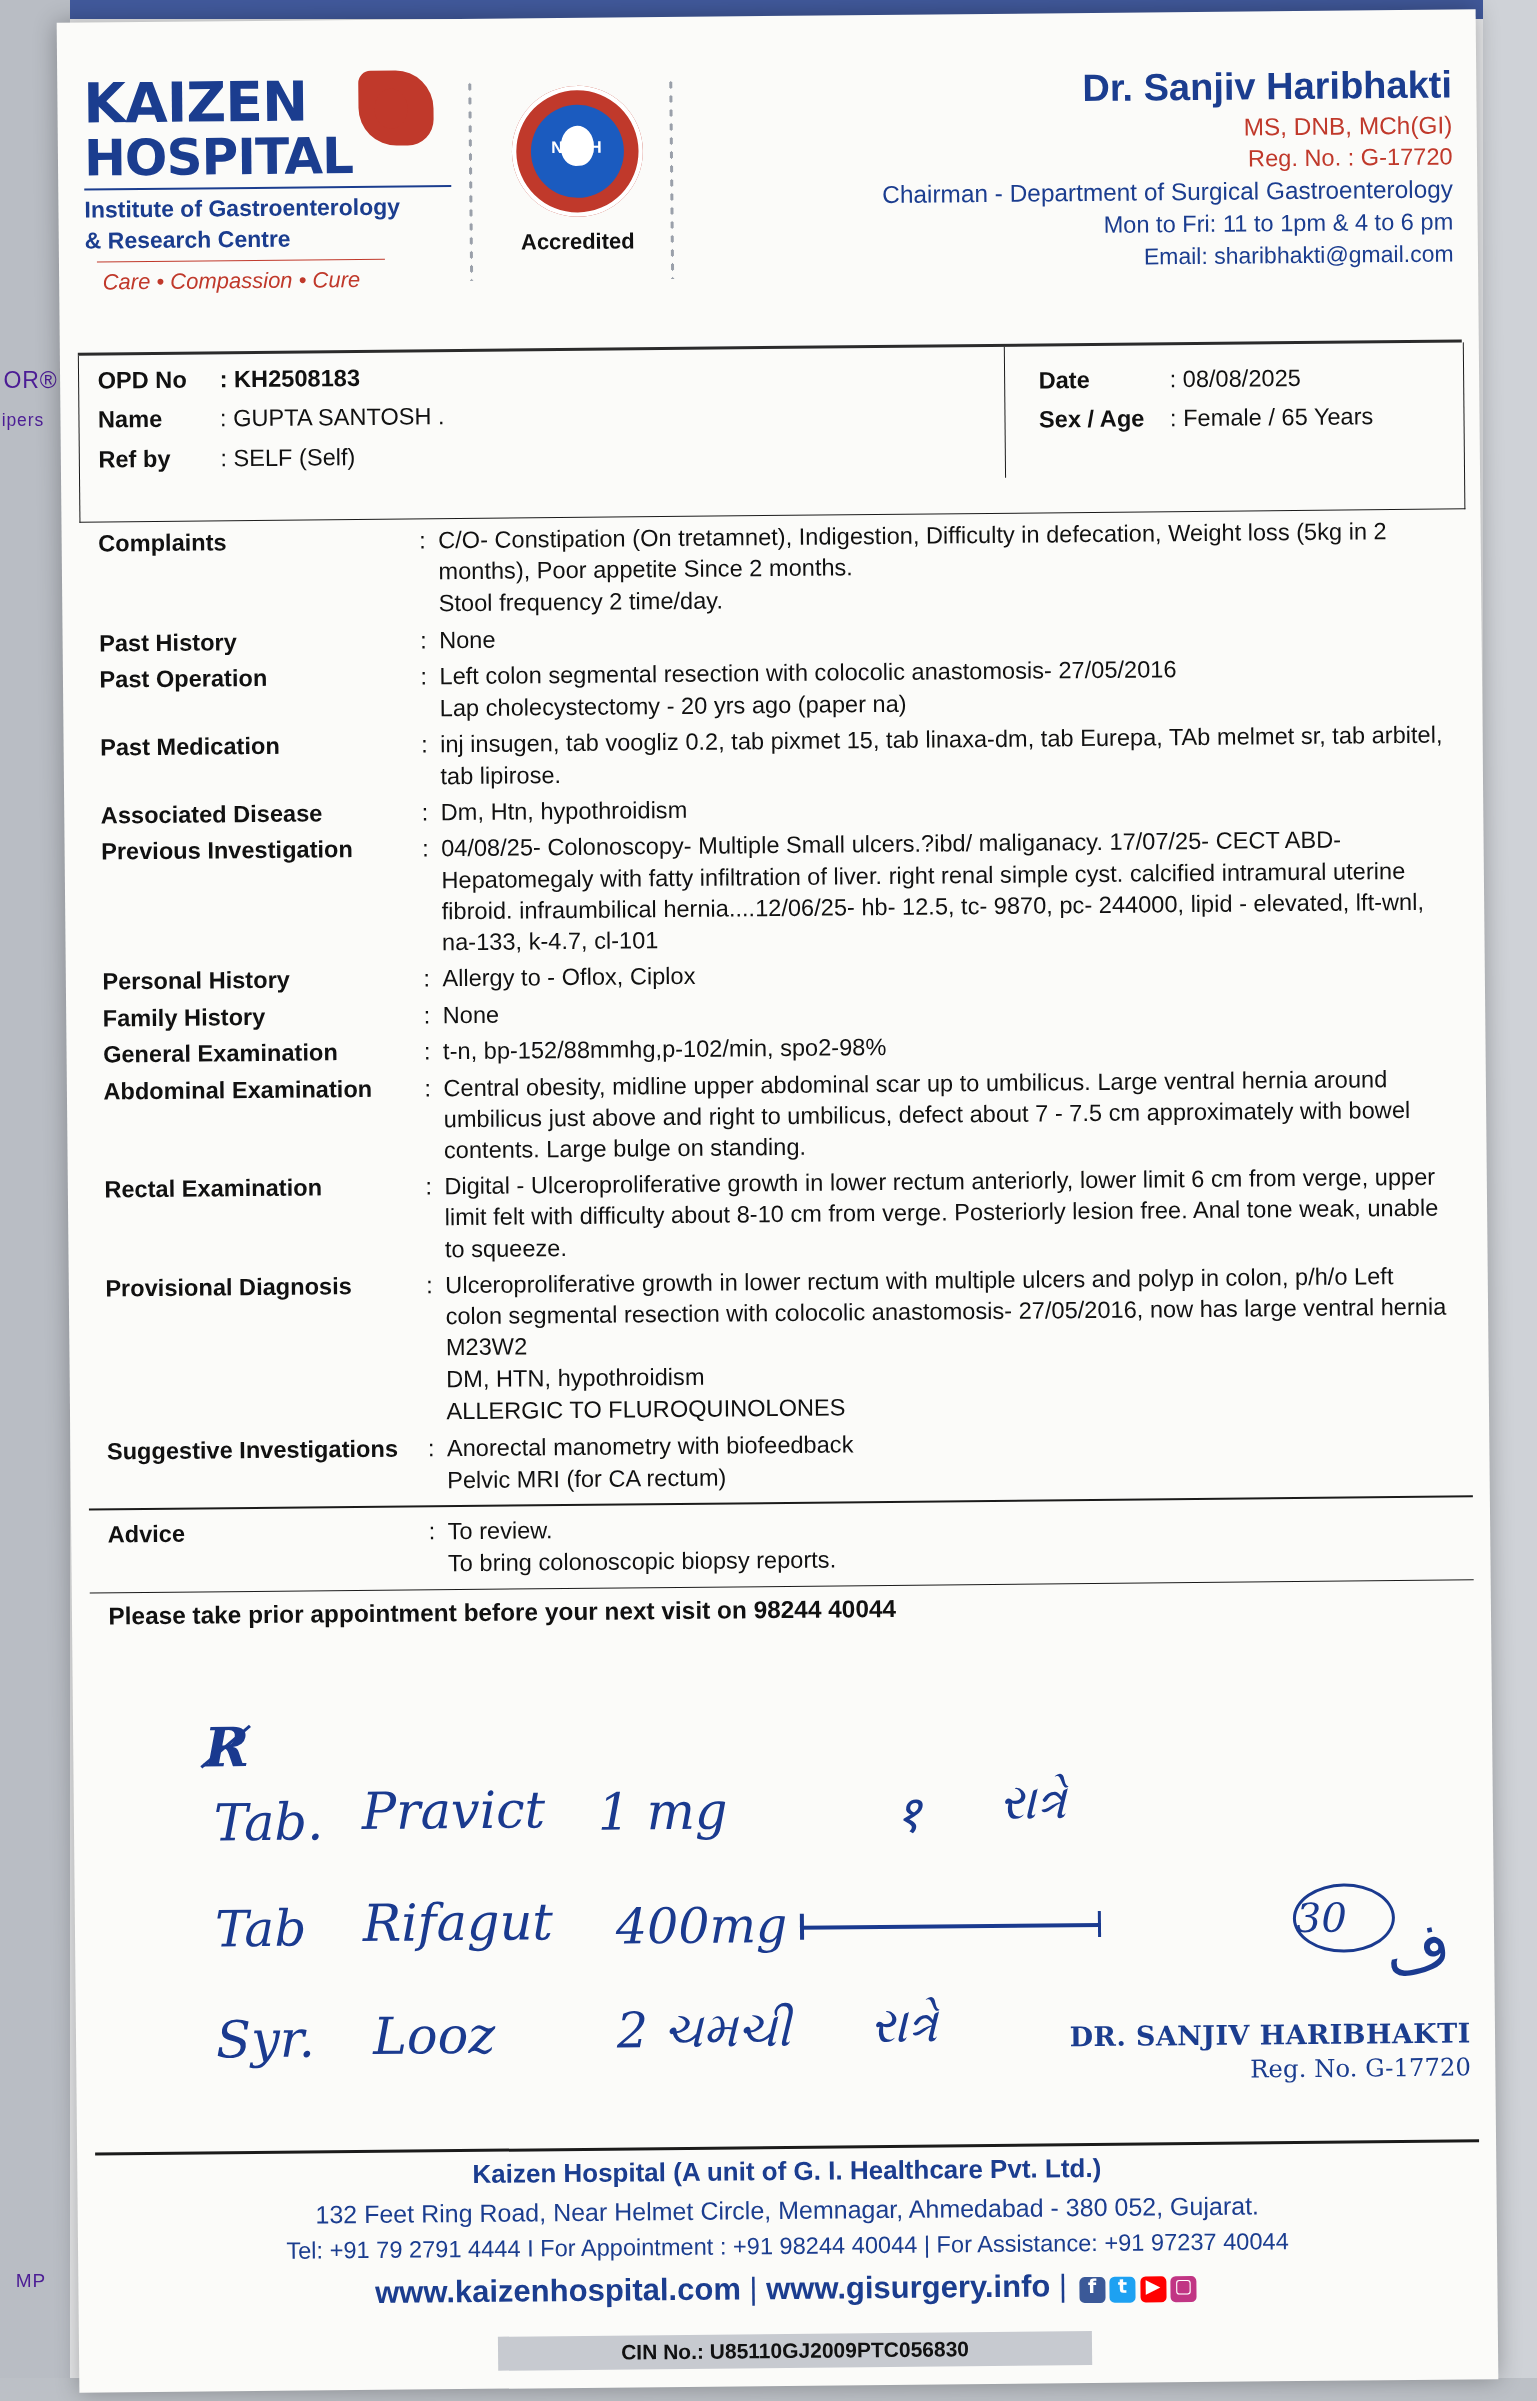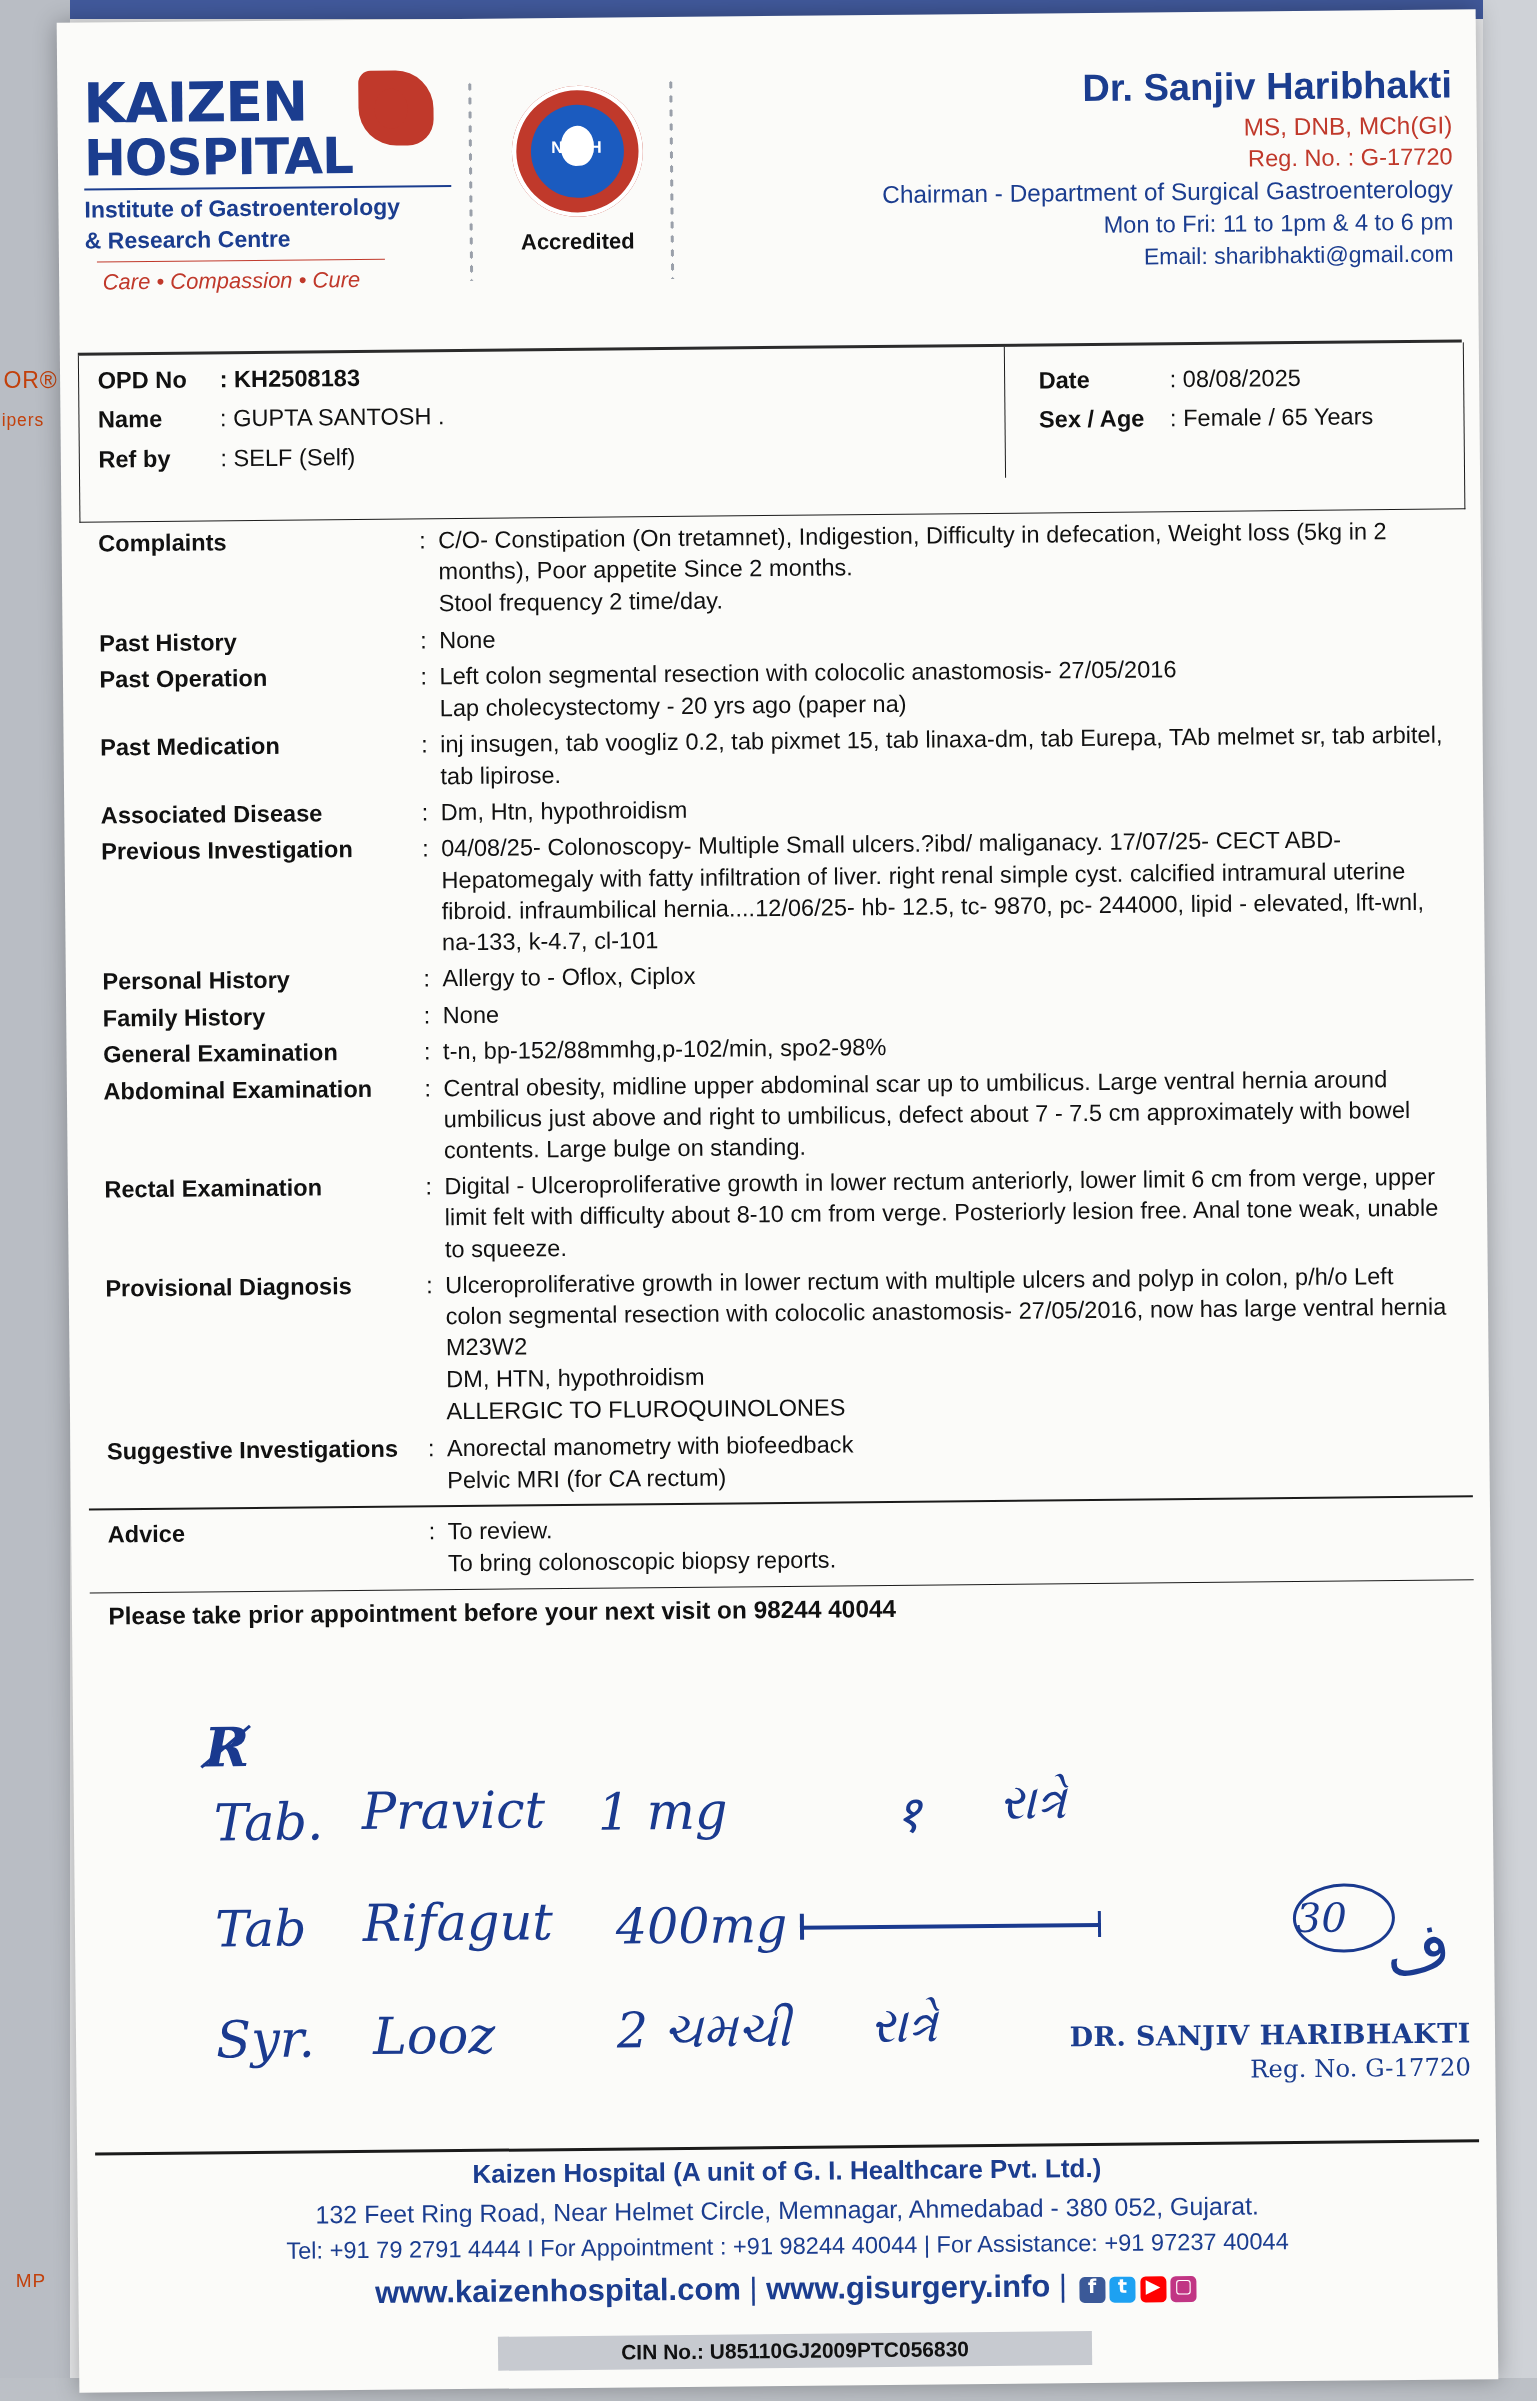--- a/index.html
+++ b/index.html
@@ -17,21 +17,21 @@
     width:1419px;height:2370px;
     background:#fbfbf9;
     box-shadow:0 0 23px rgba(0,0,0,.30);
     transform:rotate(-0.55deg);
   }
   
   .edge-left{position:absolute;left:0;top:0;width:70px;height:2401px;background:#b9bdc4;}
   .edge-top{position:absolute;left:70px;top:0;width:1467px;height:19px;background:#41599b;}
   .edge-right{position:absolute;right:0;top:0;width:54px;height:2401px;background:#cfd2d7;}
   .edge-bottom{position:absolute;left:0;bottom:0;width:1537px;height:23px;background:#bcc0c6;}
-  .ghost{position:absolute;color:#c2410c;font-size:23px;letter-spacing:0.9px;}
+  .ghost{position:absolute;color:#4c1d95;font-size:23px;letter-spacing:0.9px;}
 
   
   .header{position:absolute;left:0;top:0;width:1419px;height:325px;}
   .logo-wrap{position:absolute;left:26px;top:54px;width:410px;}
   .logo-kaizen{font-family:"DejaVu Sans",sans-serif;font-weight:bold;font-size:55px;color:#1b3d8f;letter-spacing:-0.9px;line-height:1;}
   .logo-hospital{font-family:"DejaVu Sans",sans-serif;font-weight:bold;font-size:50px;color:#1b3d8f;letter-spacing:-0.9px;line-height:1;margin-top:1.7px;}
   .logo-rule{width:367px;height:2.6px;background:#1b3d8f;margin-top:5.2px;}
   .logo-sub{font-size:23px;color:#1b3d8f;margin-top:5.2px;line-height:1.15;font-weight:600;}
   .logo-rule2{width:288px;height:1.7px;background:#c0392b;margin-top:7px;margin-left:12.2px;}
   .logo-tag{font-size:22px;color:#c0392b;margin-top:6.1px;margin-left:17.5px;font-style:italic;}

